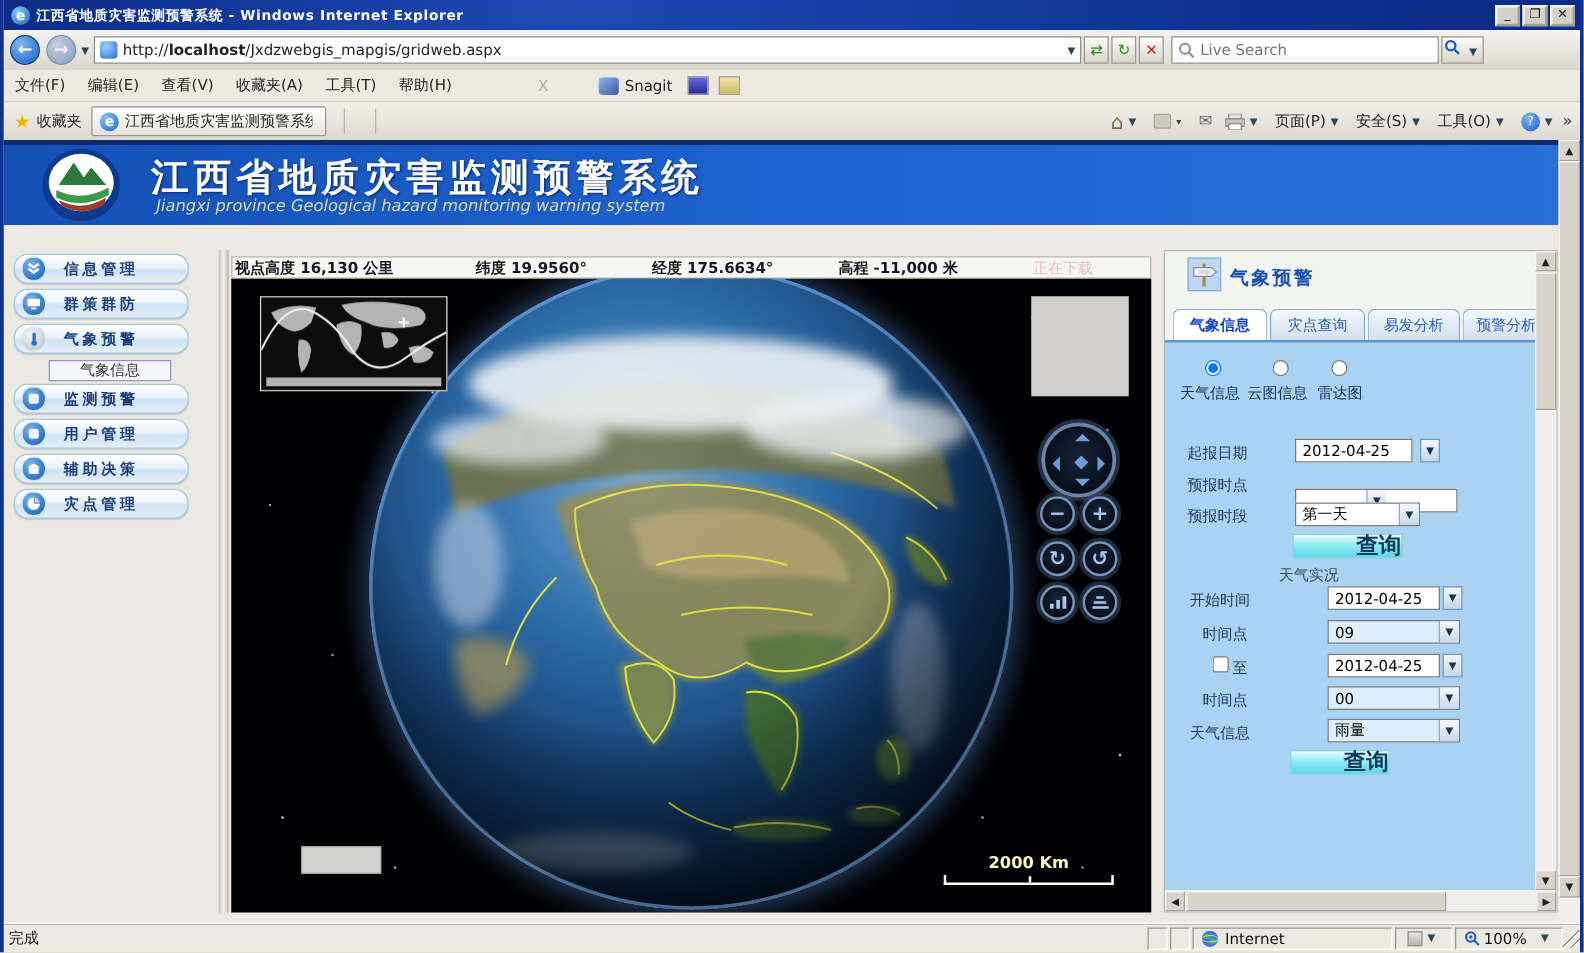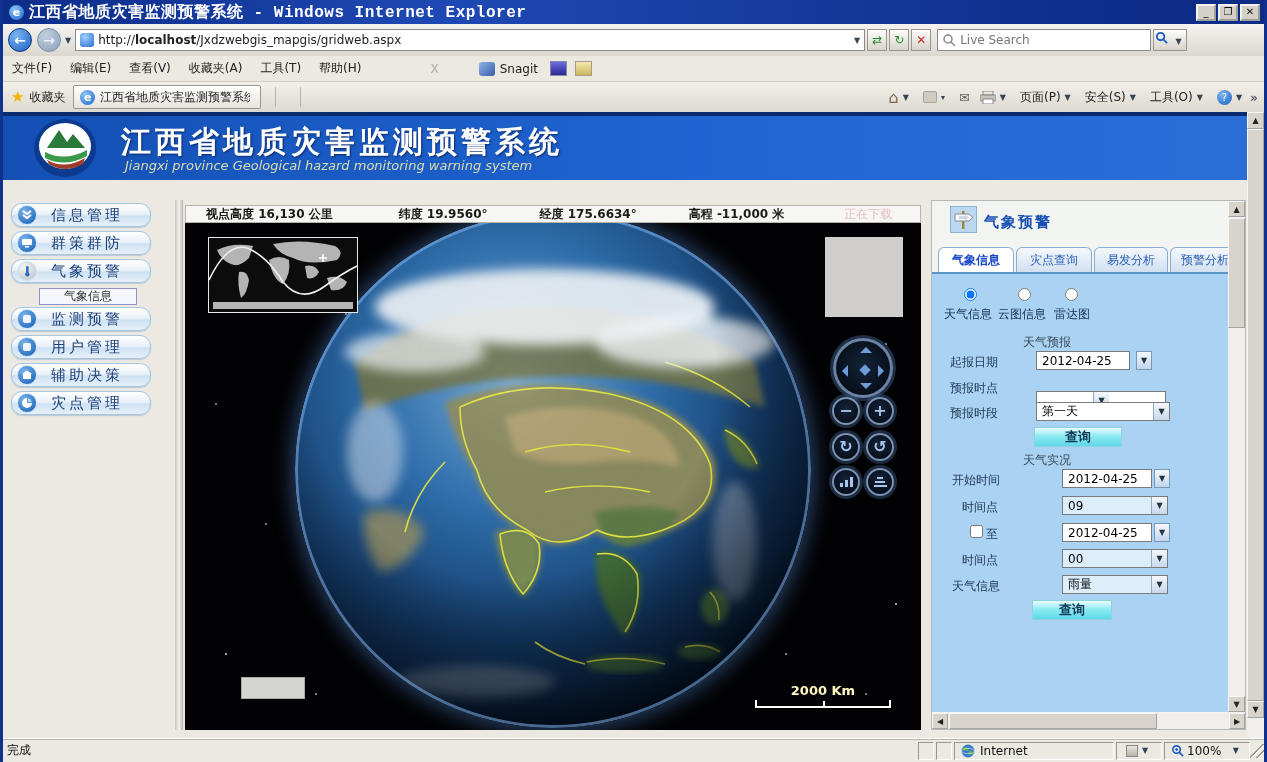--- a/index.html
+++ b/index.html
@@ -1,21 +1,21 @@
 <!DOCTYPE html>
 <html><head>
 <meta charset="utf-8">
 <style>
   *{margin:0;padding:0;box-sizing:border-box;font-family:"DejaVu Sans","Liberation Sans",sans-serif;}
   html,body{width:1267px;height:762px;overflow:hidden;background:#d4d0c8;}
   #root{position:relative;width:1267px;height:762px;overflow:hidden;background:#ece9e2;border-left:3px solid #11318f;border-right:3px solid #11318f;}
   .abs{position:absolute;}
   
   .titlebar{left:0;top:0;width:1261px;height:24px;background:linear-gradient(90deg,#0c2c88,#1e49b4 35%,#0c2c88 90%);display:flex;align-items:center;color:#fff;}
-  .titlebar .ttl{font-size:16px;font-weight:bold;letter-spacing:.5px;white-space:nowrap;font-family:Liberation Mono, monospace;}
+  .titlebar .ttl{font-size:11px;font-weight:bold;letter-spacing:.5px;white-space:nowrap;}
   .winbtn{width:20px;height:17px;background:#d4d0c8;border:2px outset #f4f2ee;font-size:10px;line-height:12px;text-align:center;color:#111;margin-left:2px;}
   .ie-icon{width:15px;height:15px;border-radius:50%;background:radial-gradient(circle at 35% 30%,#8cc4f8,#1a66c8);color:#fff;font-weight:bold;font-size:11px;line-height:15px;text-align:center;margin:0 5px 0 6px;}
   
   .addrbar{left:0;top:24px;width:1261px;height:32px;background:linear-gradient(180deg,#f4f3ef,#dcd8d0);display:flex;align-items:center;}
   .navcirc{width:24px;height:24px;border-radius:50%;margin-left:5px;background:radial-gradient(circle at 35% 30%,#7cb6f2,#1a5ec4);border:1px solid #0c3a80;color:#fff;font-size:14px;line-height:22px;text-align:center;font-weight:bold;}
   .navcirc.dis{background:radial-gradient(circle at 35% 30%,#c2cede,#8aa0ba);border-color:#7890a8;color:#eef;}
   .ddm{font-size:8px;color:#345;padding:0 4px;}
   .addrfield{height:22px;background:#fff;border:1px solid #8a8a8a;display:flex;align-items:center;font-size:12px;color:#222;flex:0 0 auto;}
   .addrfield .pg{width:14px;height:14px;margin:0 4px;border-radius:3px;background:radial-gradient(circle at 35% 30%,#9cd0ff,#2a6fd0);}
   .sqbtn{width:20px;height:22px;background:linear-gradient(180deg,#fdfdfb,#d8d4cc);border:1px solid #9a968e;margin-left:2px;text-align:center;font-size:12px;line-height:20px;}
@@ -29,27 +29,27 @@
   .tabbtn{height:24px;background:linear-gradient(180deg,#ffffff,#e7e4dc);border:1px solid #9a968e;border-radius:2px;display:flex;align-items:center;padding:0 10px 0 4px;margin-left:8px;width:188px;}
   .cmd{display:flex;align-items:center;margin-left:10px;white-space:nowrap;}
   .vsep{width:1px;height:20px;background:#b8b4aa;margin:0 4px;}
   
   .pagenavy{left:0;top:112px;width:1244px;height:4px;background:#0a2a6e;}
   .banner{left:0;top:116px;width:1244px;height:64px;background:linear-gradient(90deg,#1450b4,#1f64d2 55%,#2a6fd8);overflow:hidden;}
   .banner .cn{position:absolute;left:118px;top:6px;font-size:30px;font-weight:bold;color:#ffffff;letter-spacing:4px;text-shadow:1px 1px 2px #0a2a6e;}
   .banner .en{position:absolute;left:122px;top:42px;font-size:13px;font-style:italic;color:#d9dcae;}
   
   .sideitem{left:8px;width:140px;height:24px;border:1px solid #a4c6e2;border-radius:11px;background:linear-gradient(180deg,#ffffff,#e9f2fa 45%,#cfe2f2 55%,#e6f0f9);display:flex;align-items:center;box-shadow:0 1px 1px rgba(120,150,180,.4);}
-  .sideitem .lbl{font-size:15px;font-weight:normal;color:#1c3f7a;letter-spacing:3px;margin-left:14px;}
+  .sideitem .lbl{font-size:12px;font-weight:bold;color:#1c3f7a;letter-spacing:3px;margin-left:14px;}
   .cicon{width:20px;height:20px;border-radius:50%;margin-left:5px;background:radial-gradient(circle at 35% 30%,#7ab4ea,#2a6fc0 75%);border:1px solid #cfe4f6;display:flex;align-items:center;justify-content:center;flex:0 0 auto;}
   .subitem{left:36px;width:98px;height:17px;background:#f6f6fd;border:1px solid #9494c4;font-size:12px;color:#333;text-align:center;line-height:15px;}
   .splitter{left:172px;top:200px;width:8px;height:530px;background:linear-gradient(90deg,#c8c4bc,#f4f2ee 50%,#b8b4ac);}
   
   .mapinfo{left:182px;top:205px;width:736px;height:18px;background:#f6f6f4;border:1px solid #b8b4ac;display:flex;align-items:center;font-size:12px;font-weight:bold;color:#1a1a1a;white-space:nowrap;}
-  .mapinfo span{margin-left:20px;}
+  .mapinfo span{margin-left:2px;}
   .maparea{left:182px;top:223px;width:736px;height:507px;background:#020204;overflow:hidden;}
   .stars{left:0;top:0;width:2px;height:2px;background:transparent;border-radius:50%;
     box-shadow:60px 40px #cfd8e8,160px 90px #9fb0c8,640px 30px #cfd8e8,700px 120px #8fa0b8,690px 260px #cfd8e8,80px 300px #8fa0b8,40px 430px #cfd8e8,130px 470px #9fb0c8,600px 430px #9fb0c8,710px 380px #cfd8e8,680px 470px #8fa0b8,30px 180px #8fa0b8;}
   .globe{left:110px;top:-11px;width:516px;height:516px;border-radius:50%;box-shadow:0 0 22px 3px rgba(90,150,230,.45);overflow:hidden;}
   .insetmap{left:23px;top:14px;width:150px;height:76px;border:1px solid #e8e8e8;background:#0a0a0a;}
   .graysquare{left:640px;top:14px;width:78px;height:80px;background:#d0cfcd;}
   .graysmall{left:56px;top:454px;width:64px;height:22px;background:#d4d4d2;border:1px solid #aaa;}
   .scalebar{left:570px;top:460px;width:136px;color:#fef9c3;text-align:center;font-size:13px;font-weight:bold;}
   .scalebar .brk{height:8px;border-left:2px solid #fff;border-right:2px solid #fff;border-bottom:2px solid #fff;margin-top:2px;position:relative;}
   .scalebar .brk::after{content:"";position:absolute;left:50%;bottom:0;width:2px;height:5px;background:#fff;}
@@ -67,21 +67,21 @@
   .tab{position:absolute;top:46px;height:25px;border:1px solid #88aed6;border-bottom:none;border-radius:6px 6px 0 0;font-size:12px;text-align:center;line-height:24px;color:#2a60b8;background:linear-gradient(180deg,#f4f8fc,#d2e0f0);}
   .tab.active{background:#fff;font-weight:bold;color:#1646c8;}
   .panelbody{position:absolute;left:0;top:71px;width:296px;height:440px;background:#a9d2f3;border-top:2px solid #5d96c8;}
   .sect{font-size:12px;color:#3a4a58;text-align:center;}
   .frow{position:absolute;font-size:12px;color:#223a55;}
   .combo{position:absolute;height:19px;border:1px solid #7a7a7a;background:#fff;font-size:12px;color:#000;display:flex;align-items:center;}
   .combo .val{flex:1;padding-left:5px;white-space:nowrap;overflow:hidden;}
   .combo .arr{width:16px;height:100%;background:linear-gradient(180deg,#f4f8fc,#c8d8ec);border-left:1px solid #90a8c0;font-size:8px;color:#234;text-align:center;line-height:17px;}
   .combo.blue{background:#ddeefb;}
   .arrbtn{position:absolute;width:16px;height:19px;background:linear-gradient(180deg,#f4f8fc,#c2d6ec);border:1px solid #7898b8;font-size:8px;color:#234;text-align:center;line-height:17px;}
-  .qbtn{position:absolute;width:88px;height:20px;background:linear-gradient(180deg,#eafdff,#8deaf1 45%,#5ed8e8);border:1px solid #8ed2dc;font-size:13px;font-weight:bold;color:#103a5a;text-align:center;line-height:18px;}
+  .qbtn{position:absolute;width:88px;height:20px;background:linear-gradient(180deg,#eafdff,#8deaf1 45%,#5ed8e8);border:1px solid #8ed2dc;font-size:18px;font-weight:bold;color:#103a5a;text-align:right;line-height:18px;}
   .radio-label{font-size:12px;color:#15304e;}
   
   .sb-track{background:#f1efec;}
   .sb-btn{background:#d8d4cc;border:1px outset #f8f6f2;font-size:8px;color:#222;text-align:center;}
   .sb-thumb{background:#d8d4cc;border:1px outset #f8f6f2;}
   
   .statusbar{left:0;top:738px;width:1261px;height:24px;background:#ece9e2;border-top:1px solid #fff;box-shadow:inset 0 1px 0 #b8b4aa;display:flex;align-items:center;font-size:12px;color:#111;}
   .scell{height:18px;border:1px solid;border-color:#9a968e #fff #fff #9a968e;margin-left:2px;display:flex;align-items:center;padding:0 6px;}
   .grip{width:14px;height:14px;margin-left:auto;background:
     linear-gradient(135deg,transparent 46%,#9a968e 46% 52%,#fff 52% 58%,transparent 58% 70%,#9a968e 70% 76%,#fff 76% 82%,transparent 82%);}
@@ -427,35 +427,34 @@
 
     <div class="panelbody">
 
       <input type="radio" name="wmode" checked="" class="abs" style="left: 32px; top: 14px;">
       <input type="radio" name="wmode" class="abs" style="left: 86px; top: 14px;">
       <input type="radio" name="wmode" class="abs" style="left: 133px; top: 14px;">
       <span class="abs radio-label" style="left:12px;top:32px;">天气信息</span>
       <span class="abs radio-label" style="left:66px;top:32px;">云图信息</span>
       <span class="abs radio-label" style="left:122px;top:32px;">雷达图</span>
 
-      <div class="abs sect" style="left:0;top:60px;width:230px;">天气预报</div>
       <span class="abs frow" style="left:18px;top:80px;">起报日期</span>
       <div class="combo" style="left:104px;top:77px;width:94px;">
           <span class="val">2012-04-25</span>
         </div>
       <div class="arrbtn" style="left:204px;top:77px;">▼</div>
 
       <span class="abs frow" style="left:18px;top:106px;">预报时点</span>
       <div class="combo" style="left:104px;top:117px;width:130px;flex-direction:column;">
           <span class="val">上午</span>
           <span class="arr">▼</span>
         </div>
 
       <span class="abs frow" style="left:18px;top:131px;">预报时段</span>
-      <div class="combo" style="left:104px;top:128px;width:134px;">
+      <div class="combo" style="left:104px;top:128px;width:100px;">
           <span class="val">第一天</span>
           <span class="arr">▼</span>
         </div>
 
       <div class="qbtn" style="left:102px;top:153px;">查询</div>
 
       <div class="abs sect" style="left:0;top:178px;width:230px;">天气实况</div>
 
       <span class="abs frow" style="left:20px;top:198px;">开始时间</span>
       <div class="combo" style="left:130px;top:195px;width:90px;">

